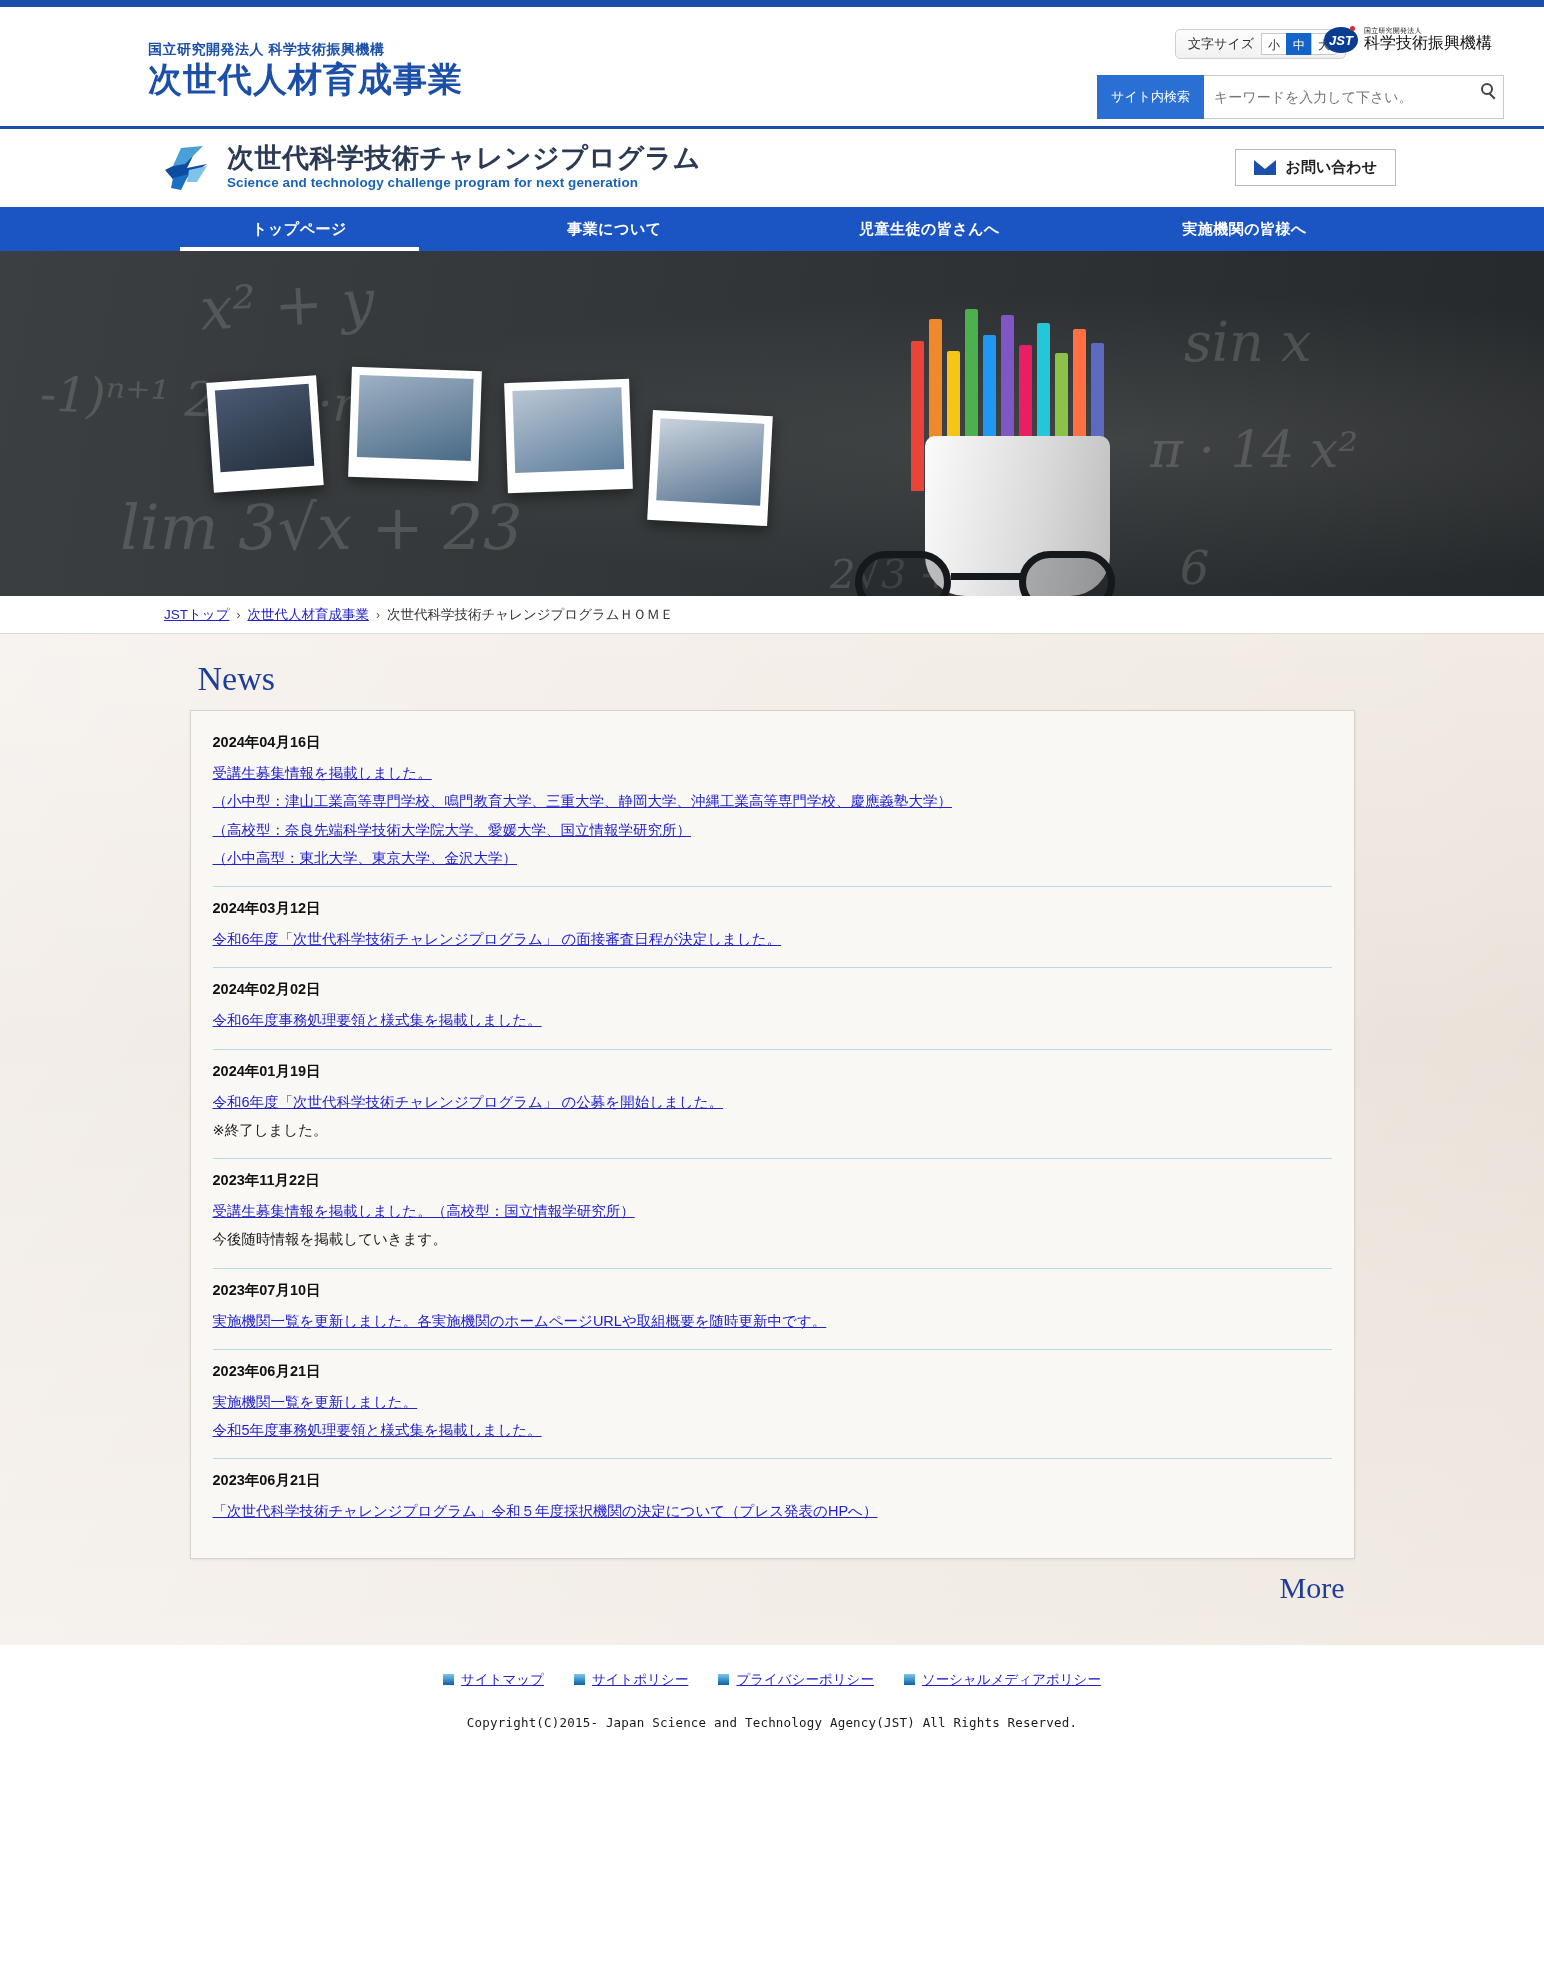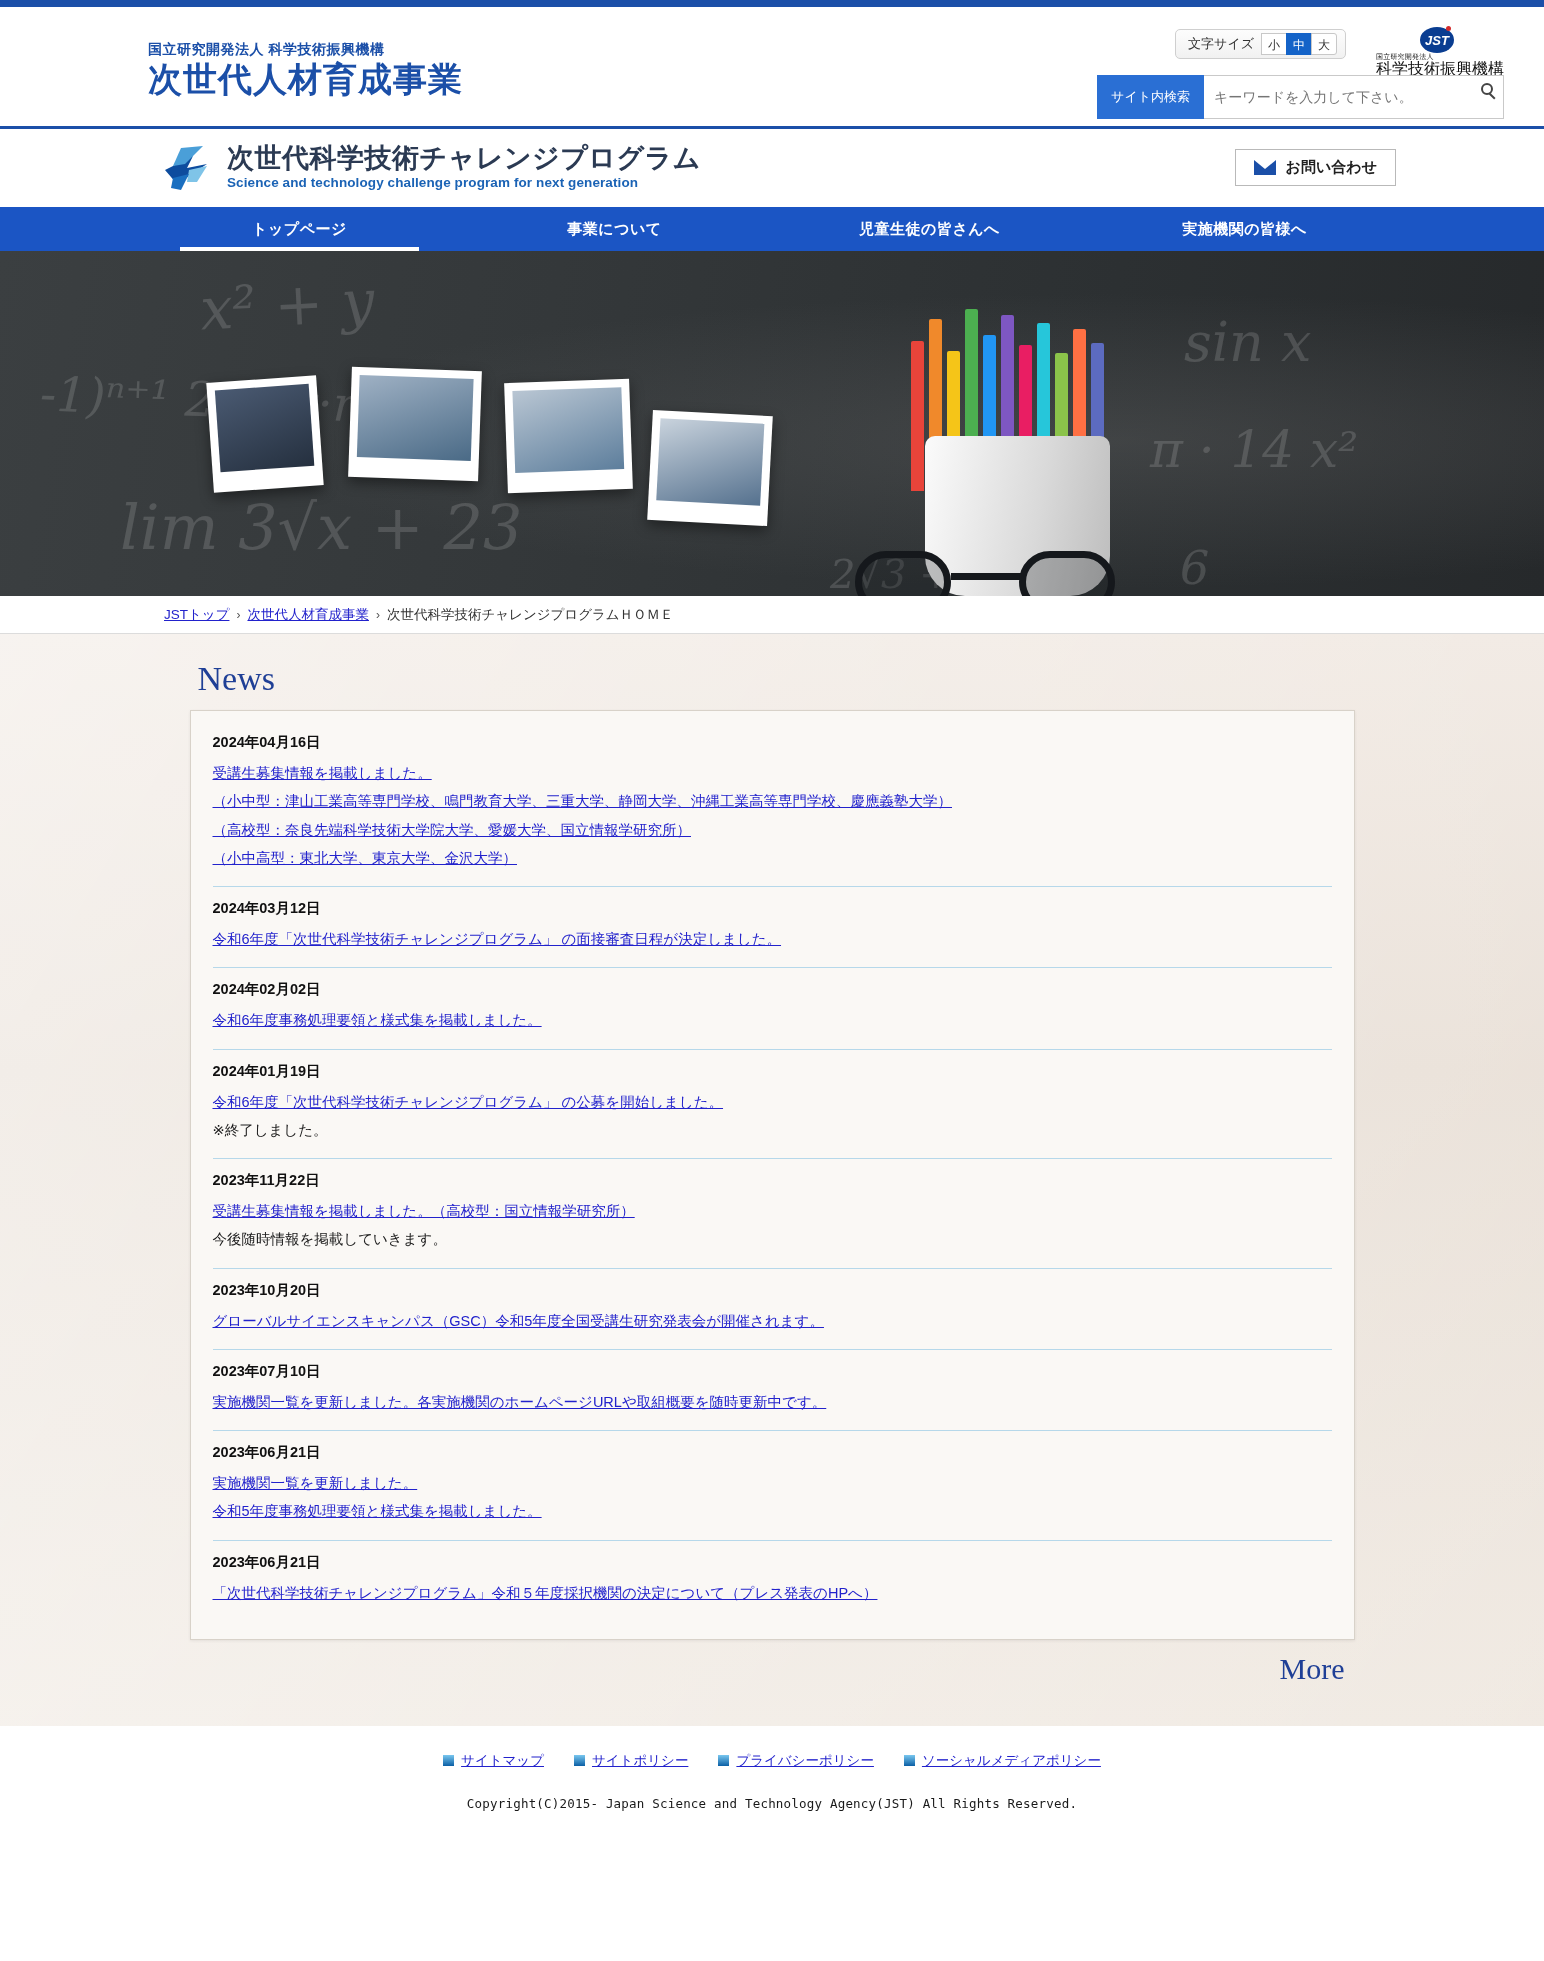--- a/index.html
+++ b/index.html
@@ -45,21 +45,21 @@
   .fontsize-label { font-size:13px; color:#333; margin-right:8px; white-space:nowrap; }
   .fs-btn {
     width:26px; height:22px; line-height:22px; text-align:center;
     font-size:12px; border:1px solid #c8c8c8; background:#fff; color:#333;
     margin-left:-1px; cursor:pointer;
   }
   .fs-btn:first-of-type { border-radius:3px 0 0 3px; }
   .fs-btn:last-of-type { border-radius:0 3px 3px 0; }
   .fs-btn.active { background:#1463c8; color:#fff; border-color:#1463c8; }
 
-  .jst-logo { position:absolute; right:0; top:-2px; display:flex; align-items:center;flex-direction:column; }
+  .jst-logo { position:absolute; right:12px; top:-2px; display:flex; align-items:center; }
   .jst-mark {
     width:34px; height:26px; border-radius:50%;
     background:#0a3d91; color:#fff; font-size:13px; font-weight:700;
     font-style:italic; display:flex; align-items:center; justify-content:center;
     margin-right:6px; position:relative;
   }
   .jst-mark::after {
     content:""; position:absolute; right:3px; top:-1px;
     width:5px; height:5px; border-radius:50%; background:#d32b2b;
   }
@@ -383,24 +383,20 @@
         </div>
         <div class="news-item">
           <div class="news-date">2024年01月19日</div>
           <div class="news-line"><a href="#">令和6年度「次世代科学技術チャレンジプログラム」 の公募を開始しました。</a></div>
           <div class="news-plain">※終了しました。</div>
         </div>
         <div class="news-item">
           <div class="news-date">2023年11月22日</div>
           <div class="news-line"><a href="#">受講生募集情報を掲載しました。（高校型：国立情報学研究所）</a></div>
           <div class="news-plain">今後随時情報を掲載していきます。</div>
-        </div>
-        <div class="news-item">
-          <div class="news-date">2023年10月20日</div>
-          <div class="news-line"><a href="#">グローバルサイエンスキャンパス（GSC）令和5年度全国受講生研究発表会が開催されます。</a></div>
         </div>
         <div class="news-item">
           <div class="news-date">2023年07月10日</div>
           <div class="news-line"><a href="#">実施機関一覧を更新しました。各実施機関のホームページURLや取組概要を随時更新中です。</a></div>
         </div>
         <div class="news-item">
           <div class="news-date">2023年06月21日</div>
           <div class="news-line"><a href="#">実施機関一覧を更新しました。</a></div>
           <div class="news-line"><a href="#">令和5年度事務処理要領と様式集を掲載しました。</a></div>
         </div>

